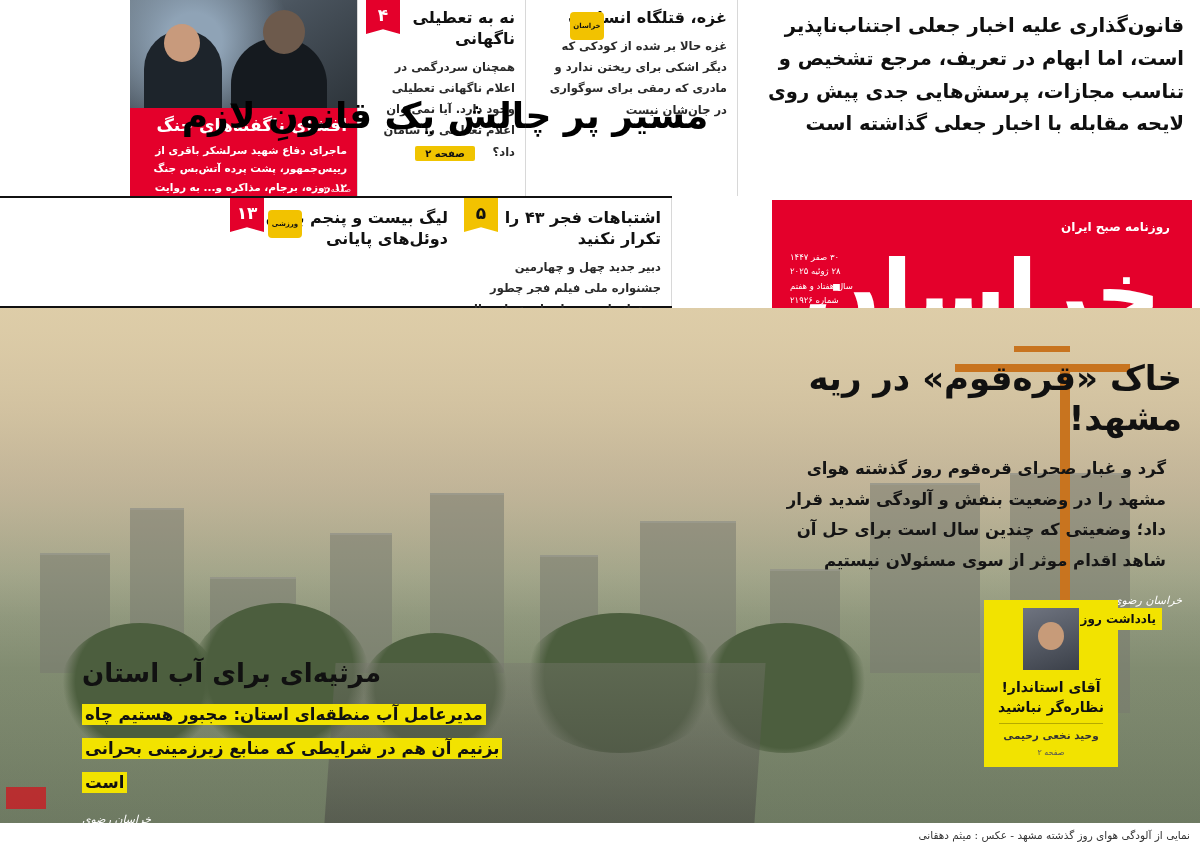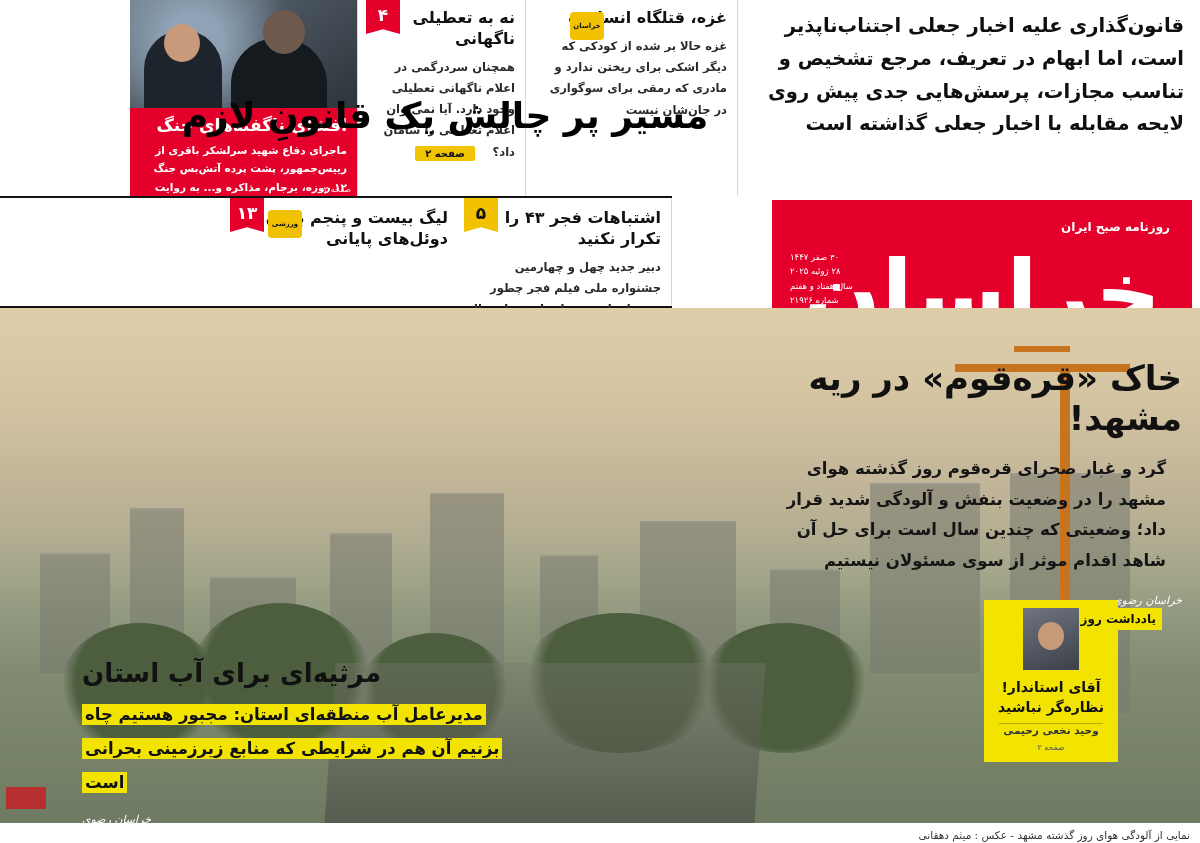--- a/index.html
+++ b/index.html
@@ -297,21 +297,21 @@
     content: ""; position: absolute; left: 50%; top: 14px;
     transform: translateX(-50%);
     width: 26px; height: 28px; border-radius: 50%;
     background: #c79b79;
   }
   .note-card h4 {
     margin: 0 0 4px 0; font-size: 14px; font-weight: 900; color: #111; line-height: 1.4;
   }
   .note-card .byline {
     margin: 7px; font-size: 10.5px; font-weight: 700; color: #333;
-    border-top: 1px solid rgba(0,0,0,.25); margin-top: 6px;
+    border-top: 1px solid rgba(0,0,0,.25); padding-top: 5px; margin-top: 6px;
   }
   .note-card .tag {
     position: absolute; top: 8px; right: -44px;
     background: #f2e300; color: #111;
     font-size: 12px; font-weight: 900; padding: 4px 6px;
   }
   .note-card .pg { font-size: 8px; color: #555; margin-top: 4px; }
 
   .red-corner {
     position: absolute; bottom: 14px; left: 6px;

